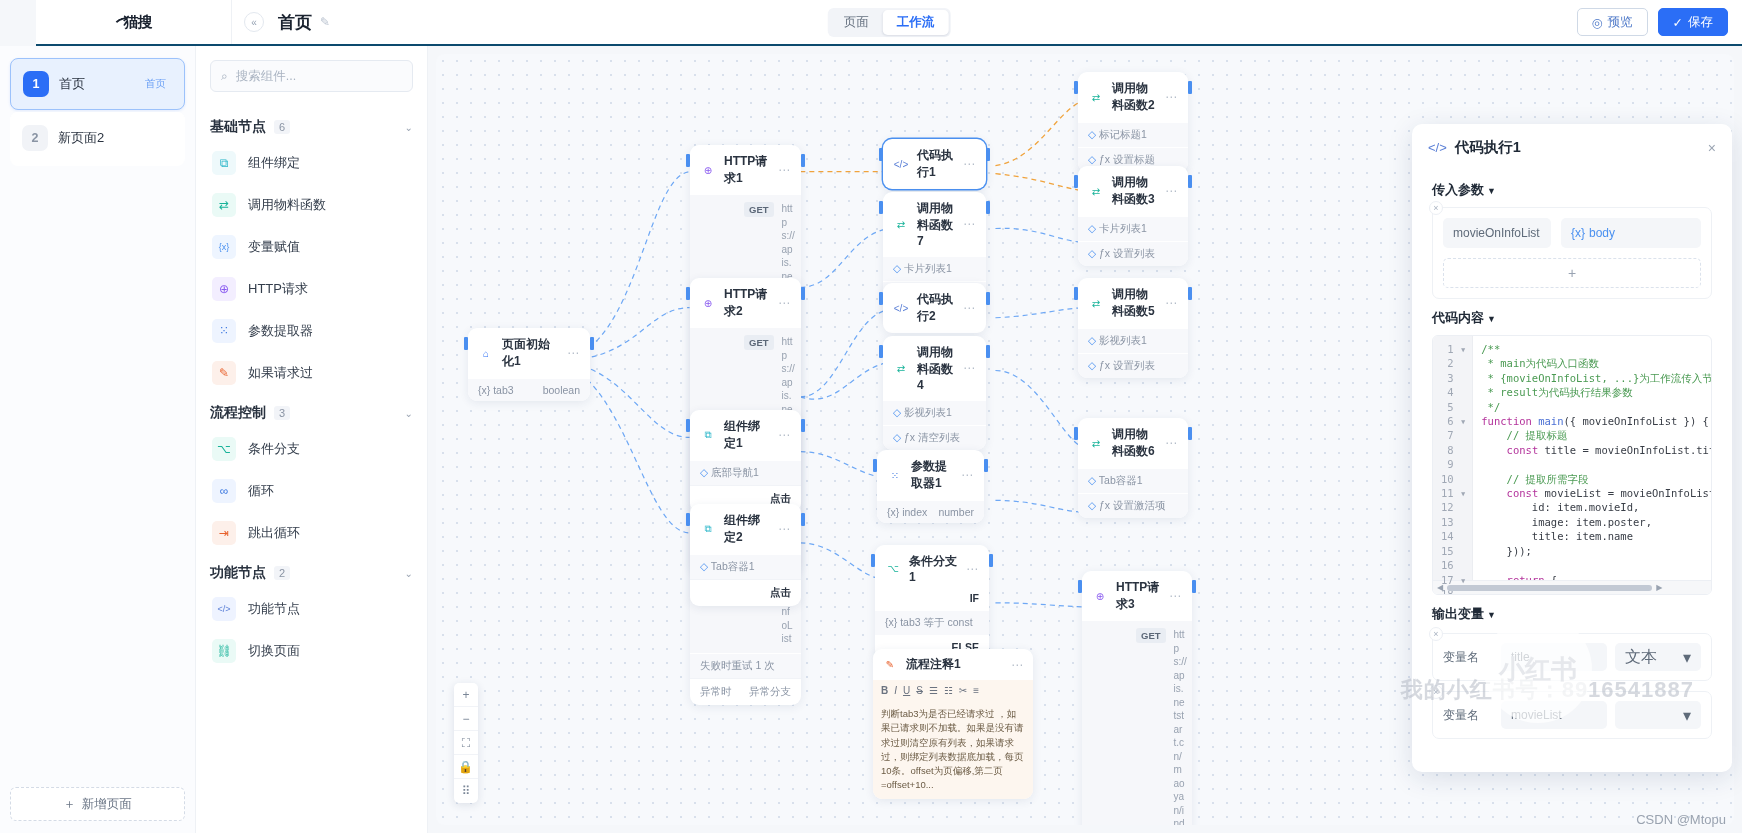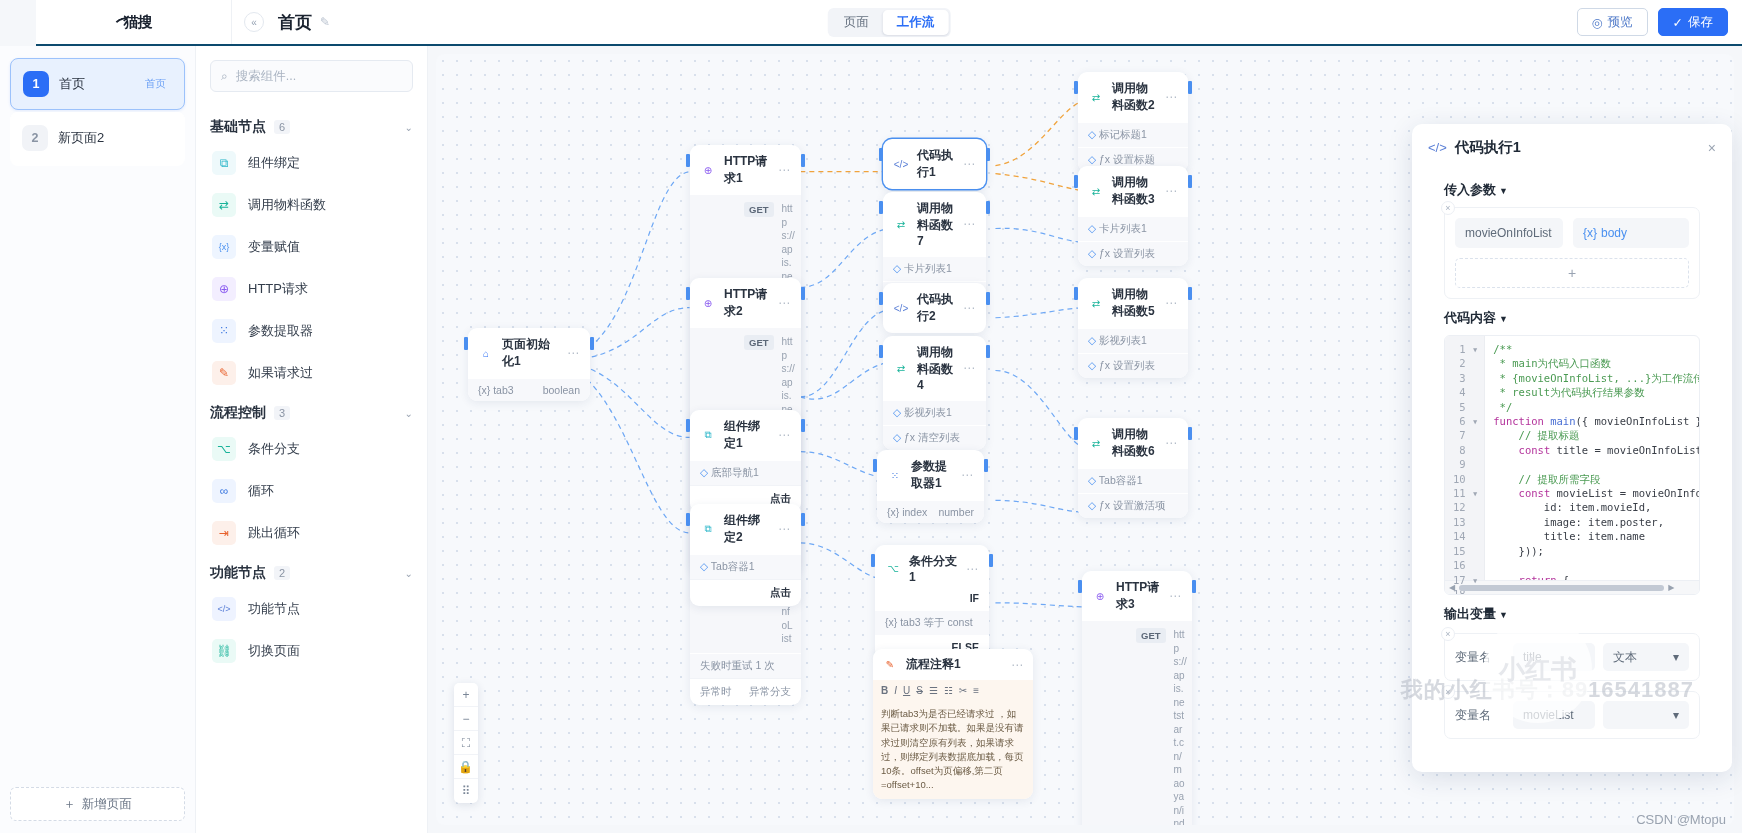--- a/index.html
+++ b/index.html
@@ -169,21 +169,21 @@
   
   .inspector{
     position:absolute; right:10px; top:78px; width:320px; height:648px; background:#fff;
     border-radius:10px; box-shadow:0 6px 26px rgba(24,48,96,.13); z-index:30;
     display:flex; flex-direction:column; overflow:hidden;
   }
   .insp-head{ display:flex; align-items:center; gap:8px; padding:14px 16px 10px; }
   .insp-ico{ color:#5a7fd6; font-size:13px; }
   .insp-title{ font-size:14.5px; font-weight:700; color:#1f2936; }
   .insp-close{ margin-left:auto; color:#9aa4b2; font-size:14px; cursor:pointer; }
-  .insp-body{ padding:4px 32px 10px; overflow:hidden; flex:1; }
+  .insp-body{ padding:4px 20px 10px; overflow:hidden; flex:1; }
   .sec-title{ font-size:13px; font-weight:700; color:#1f2936; margin:10px 0 8px; cursor:pointer; }
   .sec-title .caret{ font-size:9px; margin-left:3px; }
 
   .param-card{
     border:1px solid #eef1f5; border-radius:7px; padding:10px; position:relative; background:#fff;
   }
   .param-x{
     position:absolute; left:-4px; top:-7px; width:14px;height:14px;border-radius:50%;
     background:#fff; color:#aab4c2; font-size:9px; display:flex;align-items:center;justify-content:center;
     border:1px solid #eceff4; cursor:pointer;
@@ -229,21 +229,21 @@
     display:flex; gap:8px; align-items:center; border:1px solid #eef1f5; border-radius:7px;
     padding:9px 10px; margin-top:10px; position:relative; background:#fff;
   }
   .ov-label{ font-size:12px; color:#5f6b7a; flex:0 0 50px; }
   .ov-input{
     flex:1; height:28px; background:#f4f6f9; border-radius:5px; display:flex; align-items:center;
     padding:0 10px; font-size:12px; color:#5f6b7a;
   }
   .ov-select{
     flex:0 0 86px; height:28px; background:#f4f6f9; border-radius:5px; display:flex; align-items:center;
-    padding:0 10px; font-size:12px; color:#5f6b7a; justify-content:space-between;
+    padding:0 10px; font-size:16px; color:#5f6b7a; justify-content:space-between;
   }
   .ov-x{
     position:absolute; left:-4px; top:-7px; width:14px;height:14px;border-radius:50%;
     background:#fff; color:#aab4c2; font-size:9px; display:flex;align-items:center;justify-content:center;
     border:1px solid #eceff4; cursor:pointer;
   }
 
   
   .wm-circle{
     position:absolute; right:150px; bottom:110px; width:108px; height:108px; border-radius:50%;

